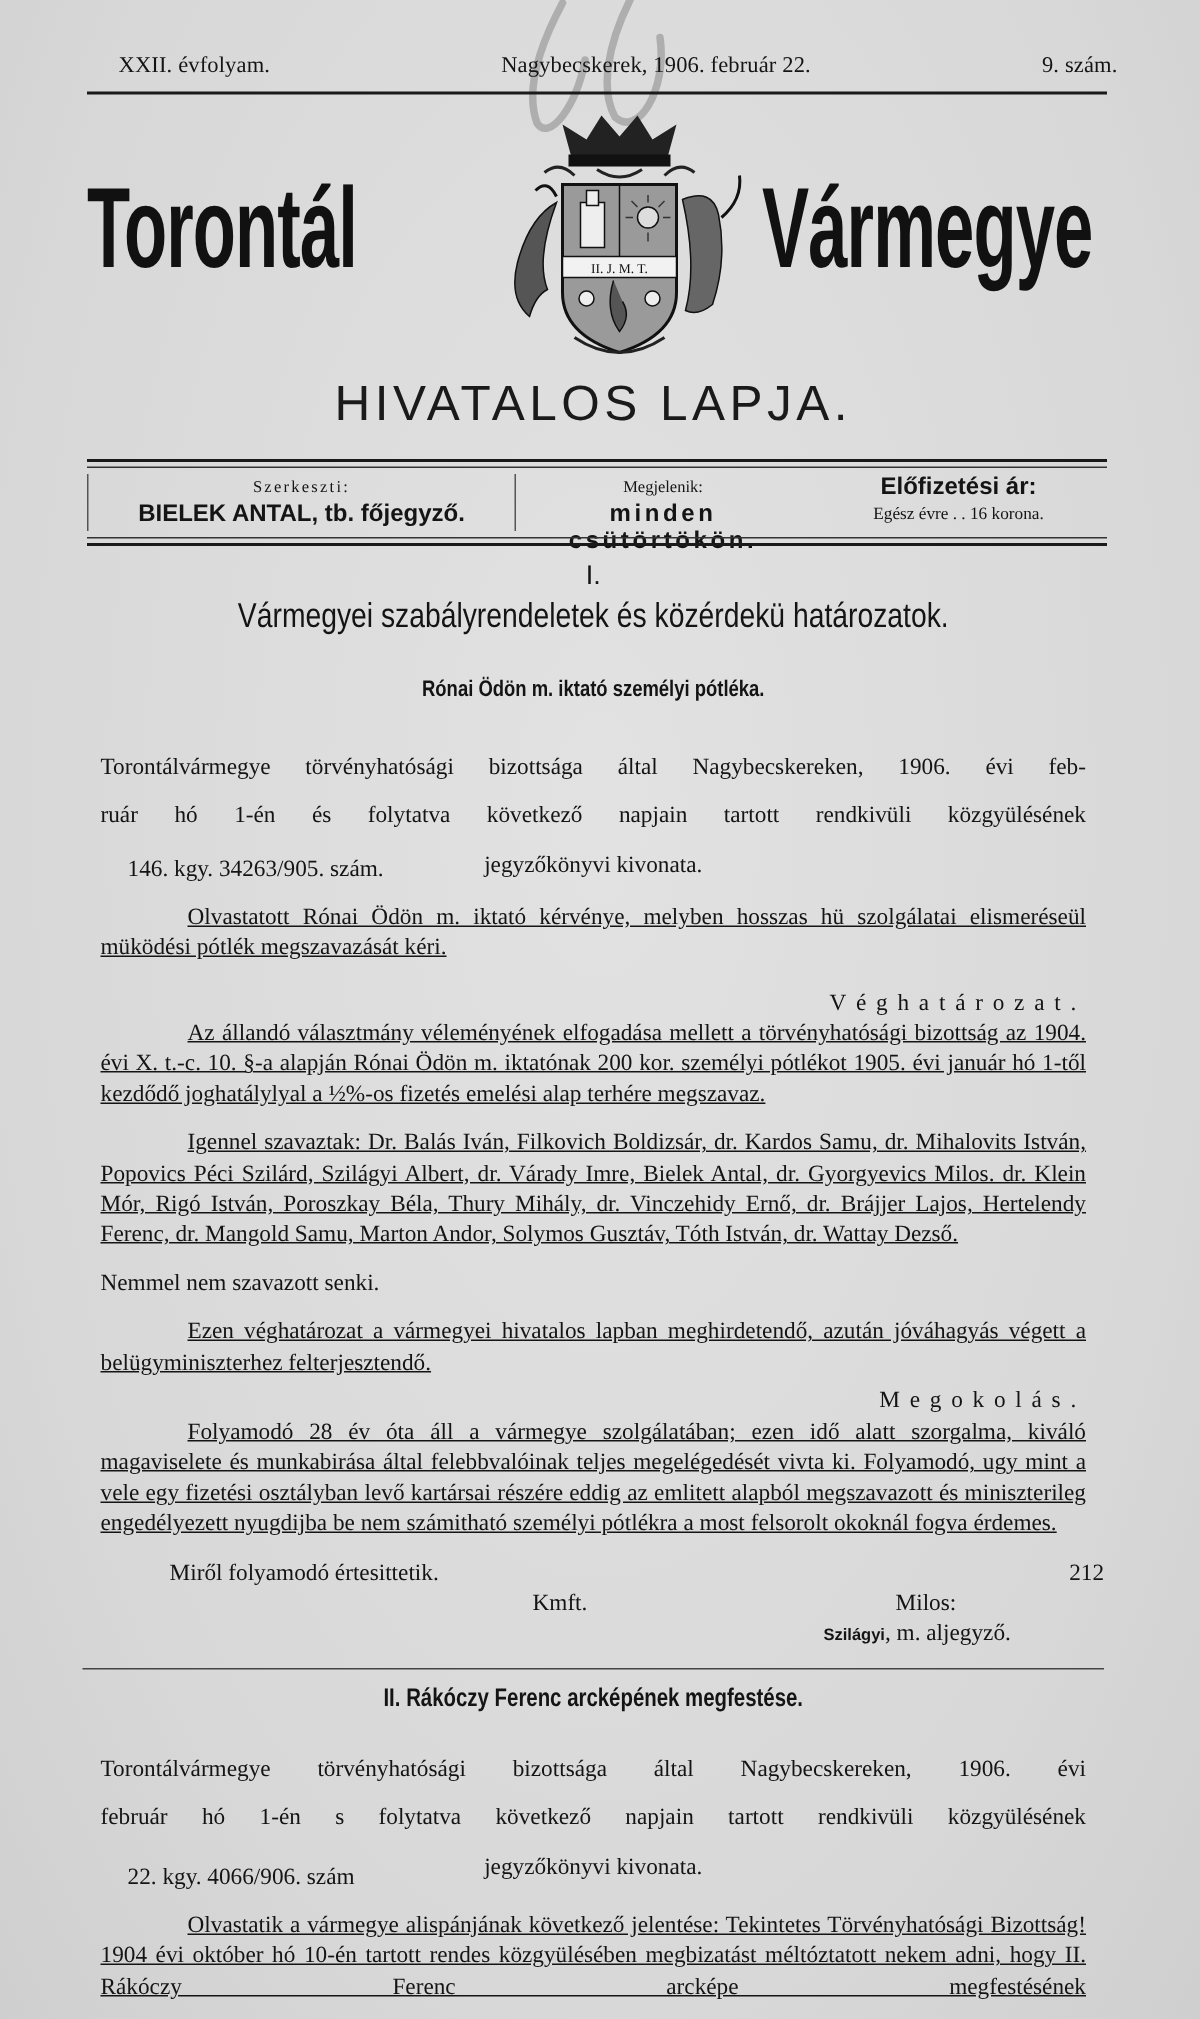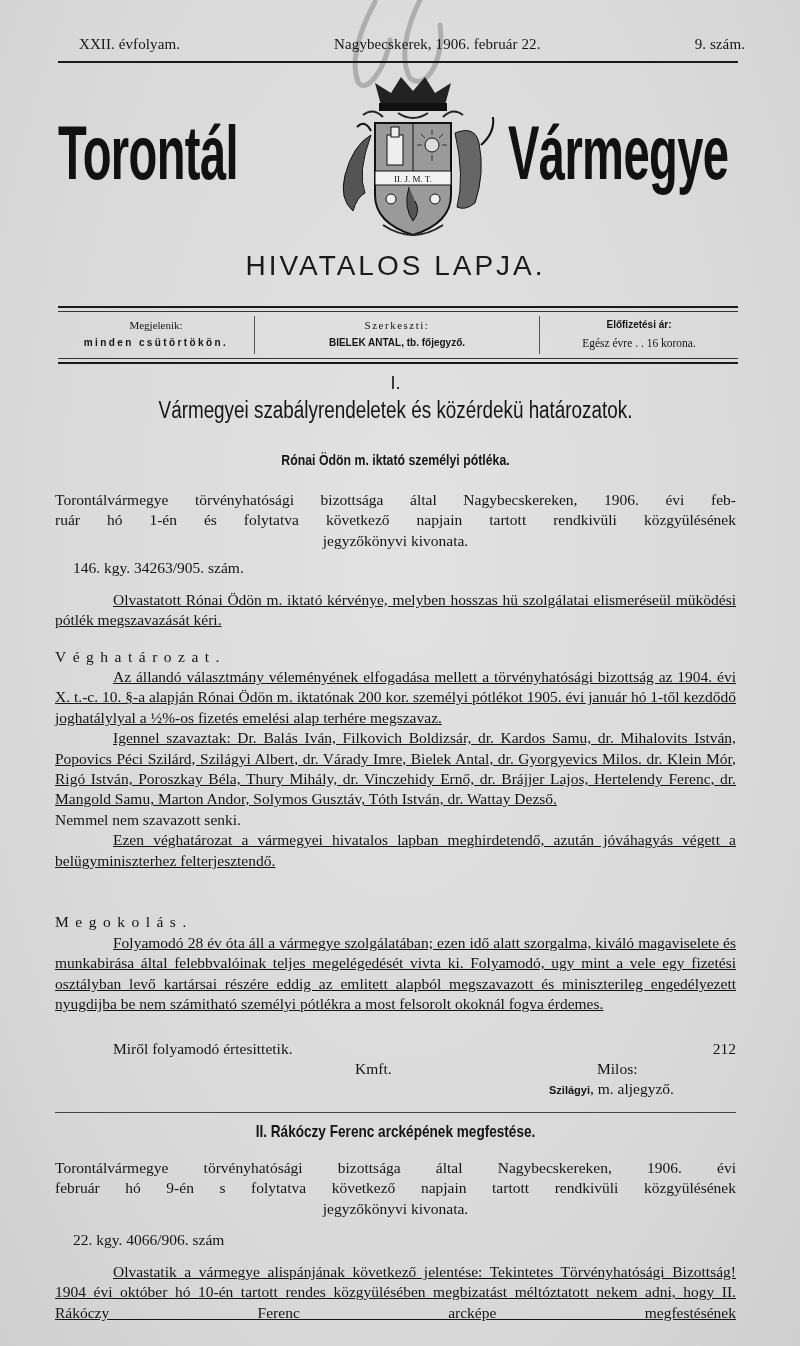--- a/index.html
+++ b/index.html
@@ -30,55 +30,55 @@
     position: absolute; top: 40px; font-family: "Liberation Sans", "DejaVu Sans", sans-serif;
     font-weight: 700; font-size: 76px; line-height: 1; letter-spacing: -1px;
     transform: scaleX(.62); transform-origin: left top; color: #111;
   }
   .mast-left { left: 3px; }
   .mast-right { left: 453px; }
   .coat { position: absolute; left: 258px; top: 0; width: 200px; height: 170px; }
 
   .subtitle {
     position: absolute; top: 250px; left: 0; width: 681px; text-align: center;
-    font-family: "Liberation Sans", "DejaVu Sans", sans-serif; font-size: 28px; letter-spacing: 3px;
+    font-family: "Liberation Sans", "DejaVu Sans", sans-serif; font-size: 33px; letter-spacing: 3px;
     color: #1a1a1a;
   }
 
   .infobox { position: absolute; top: 306px; left: 3px; width: 680px; height: 58px; }
   .infobox .r1 { position: absolute; left: 0; right: 0; height: 2px; background: #1a1a1a; }
   .infobox .r2 { position: absolute; left: 0; right: 0; height: 1px; background: #333; }
   .info-cols { position: absolute; top: 10px; left: 0; right: 0; height: 38px; display: flex; }
   .info-col { text-align: center; font-size: 11px; line-height: 18px; position: relative; }
   .info-col.c1 { width: 196px; }
   .info-col.c2 { width: 284px; border-left: 1px solid #555; border-right: 1px solid #555; }
   .info-col.c3 { flex: 1; }
   .info-col .lbl { font-family: "Liberation Serif", serif; }
-  .info-col .val { font-family: "Liberation Sans", sans-serif; font-weight: 700; font-size: 10px; }
+  .info-col .val { font-family: "Liberation Sans", sans-serif; font-weight: 700; font-size: 16px; }
   .info-col .spaced { letter-spacing: 2.4px; }
   .info-col .plain { font-family: "Liberation Serif", serif; font-weight: 400; font-size: 11.5px; }
 
   .center { text-align: center; }
   .sec-num { position: absolute; top: 373px; left: 0; width: 681px; font-family: "Liberation Sans", sans-serif; font-size: 18px; }
   .sec-title {
     position: absolute; top: 397px; left: 0; width: 681px; text-align: center;
     font-family: "Liberation Sans", sans-serif; font-size: 23px; font-weight: 400;
     transform: scaleX(.82); transform-origin: center top;
   }
   .sub-title {
     position: absolute; top: 451px; left: 0; width: 681px; text-align: center;
     font-family: "Liberation Sans", sans-serif; font-weight: 700; font-size: 15px;
     transform: scaleX(.82); transform-origin: center top;
   }
 
   .block { position: absolute; left: 0; width: 681px; font-size: 15.5px; line-height: 20.4px; text-align: justify; }
-  .block p { margin: 0; }
+  .block p { margin: 12px; }
   .indent { text-indent: 58px; text-decoration: underline; }
   .just-last { text-align-last: justify; }
-  .spaced-head { letter-spacing: 6.5px; text-align: left; }
+  .spaced-head { letter-spacing: 6.5px; text-align: right; }
   .ref { padding-left: 18px; }
   .bold { font-weight: 700; }
 
   .sig { position: absolute; font-size: 15.5px; }
   .rule-thin { position: absolute; left: 0; width: 681px; height: 1px; background: #444; }
   .sec2-title {
     position: absolute; top: 1122px; left: 0; width: 681px; text-align: center;
     font-family: "Liberation Sans", sans-serif; font-size: 17px; font-weight: 700;
     transform: scaleX(.8); transform-origin: center top;
   }
@@ -141,27 +141,27 @@
     </svg>
     <div class="mast-word mast-right">Vármegye</div>
   </div>
 
   <div class="subtitle">HIVATALOS LAPJA.</div>
 
   <div class="infobox">
     <div class="r1" style="top:0"></div>
     <div class="r2" style="top:5px"></div>
     <div class="info-cols">
+      <div class="info-col c2">
+        <div class="lbl" style="letter-spacing:1.5px">Szerkeszti:</div>
+        <div class="val">BIELEK ANTAL, tb. főjegyző.</div>
+      </div>
       <div class="info-col c1">
         <div class="lbl">Megjelenik:</div>
         <div class="val spaced">minden csütörtökön.</div>
-      </div>
-      <div class="info-col c2">
-        <div class="lbl" style="letter-spacing:1.5px">Szerkeszti:</div>
-        <div class="val">BIELEK ANTAL, tb. főjegyző.</div>
       </div>
       <div class="info-col c3">
         <div class="val">Előfizetési ár:</div>
         <div class="plain">Egész évre . . 16 korona.</div>
       </div>
     </div>
     <div class="r2" style="top:52px"></div>
     <div class="r1" style="top:56px"></div>
   </div>
 
@@ -209,21 +209,21 @@
   <div class="sig" style="top:1080px; left:494px">
     <span class="cond bold" style="font-size:11px">Szilágyi</span><span>, m. aljegyző.</span>
   </div>
 
   <div class="rule-thin" style="top:1112px"></div>
 
   <div class="sec2-title">II. Rákóczy Ferenc arcképének megfestése.</div>
 
   <div class="block" style="top:1158px">
     <p class="just-last">Torontálvármegye törvényhatósági bizottsága által Nagybecskereken, 1906. évi</p>
-    <p class="just-last">február hó 9-én s folytatva következő napjain tartott rendkivüli közgyülésének</p>
+    <p class="just-last">február hó 1-én s folytatva következő napjain tartott rendkivüli közgyülésének</p>
     <p class="center">jegyzőkönyvi kivonata.</p>
   </div>
 
   <div class="block" style="top:1230px">
     <p class="ref">22. kgy. 4066/906. szám</p>
   </div>
 
   <div class="block" style="top:1262px">
     <p class="indent just-last">Olvastatik a vármegye alispánjának következő jelentése: Tekintetes Törvényhatósági Bizottság! 1904 évi október hó 10-én tartott rendes közgyülésében megbizatást méltóztatott nekem adni, hogy II. Rákóczy Ferenc arcképe megfestésének</p>
   </div>

